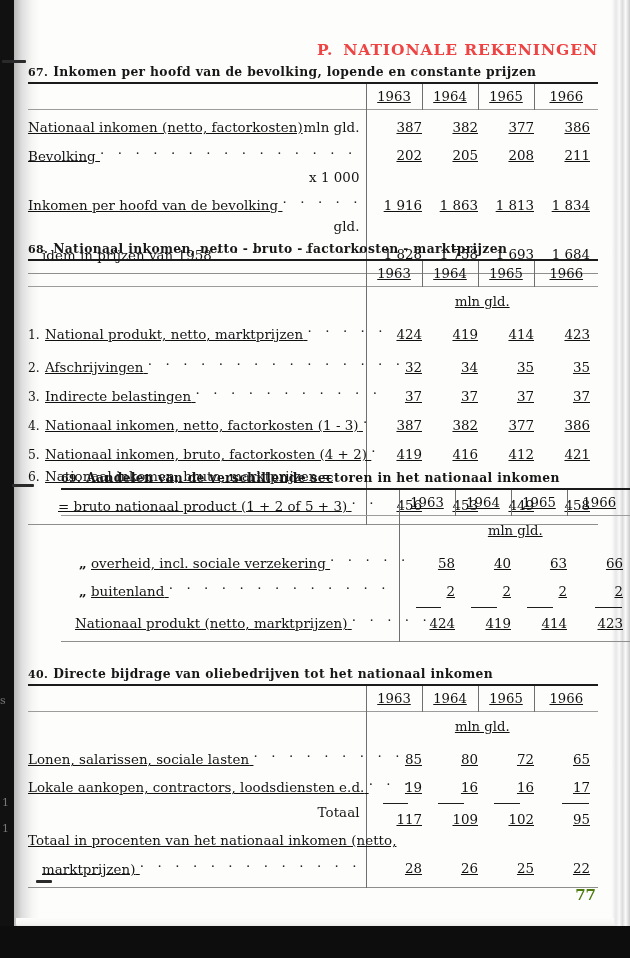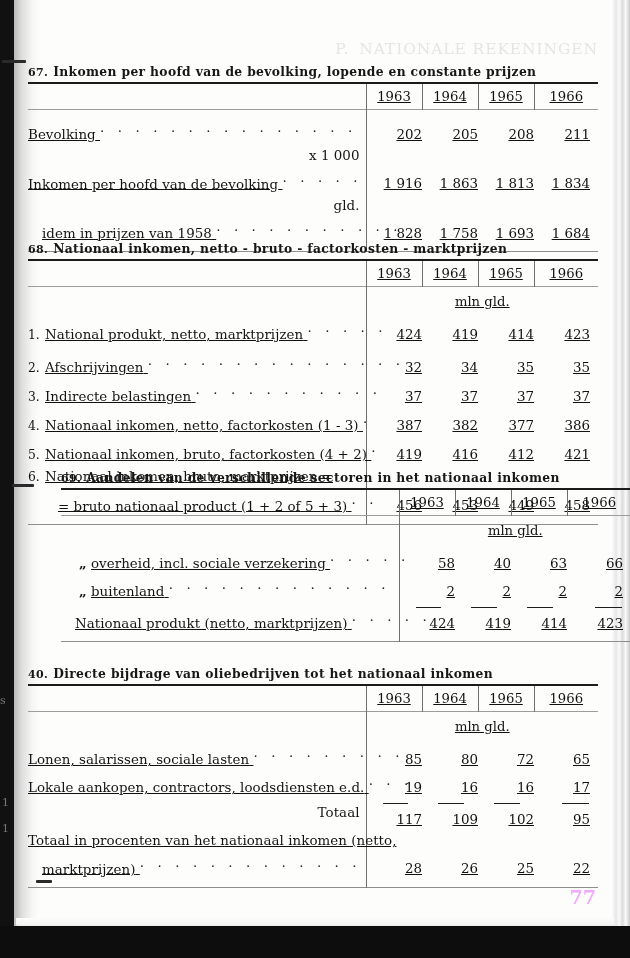--- a/index.html
+++ b/index.html
@@ -77,23 +77,23 @@
     top: 0px;
     width: 576px;
     height: 930px;
   }
 
   .running-head {
     position: absolute;
     right: 4px;
     top: 40px;
     font-size: 15.5px;
-    font-weight: normal;
+    font-weight: bold;
     letter-spacing: 0.9px;
-    color: #e5e5e5;
+    color: #ef4444;
     white-space: nowrap;
   }
   .running-head .rh-p { margin-right: 10px; }
 
   
   .tbl-block { position: absolute; left: 0; width: 576px; }
 
   .tbl-caption {
     font-size: 12.3px;
     font-weight: bold;
@@ -196,23 +196,23 @@
   }
   td.dat.c4.subrule::before { left: 28px; right: 9px; }
 
   tr.spacer-sm td { height: 7px; font-size:0; line-height:0; }
   tr.spacer-xs td { height: 4px; font-size:0; line-height:0; }
 
   .pageno {
     position: absolute;
     right: 6px;
     top: 886px;
-    font-size: 19px;
+    font-size: 15px;
     font-weight: bold;
-    color: #f0abfc;
+    color: #4d7c0f;
   }
 
   
   .ghost {
     position: absolute;
     color: #9a9a9a;
     font-size: 11px;
     font-family: "DejaVu Serif", "Liberation Serif", serif;
     opacity: .75;
   }
@@ -276,20 +276,29 @@
           <tr class="spacer-sm">
               <td></td>
               <td class="d1"></td>
               <td></td>
               <td></td>
               <td></td>
             </tr>
 
           <tr>
             <td class="lab">
+              <span>Nationaal inkomen (netto, factorkosten)</span><span class="rt">mln gld.</span>
+            </td>
+            <td class="dat d1">387</td>
+            <td class="dat">382</td>
+            <td class="dat">377</td>
+            <td class="dat c4">386</td>
+          </tr>
+          <tr>
+            <td class="lab">
               <span>Bevolking</span>
               <span class="leader">. . . . . . . . . . . . . . .</span><span class="rt">x 1 000</span>
             </td>
             <td class="dat d1">202</td>
             <td class="dat">205</td>
             <td class="dat">208</td>
             <td class="dat c4">211</td>
           </tr>
           <tr>
             <td class="lab">

